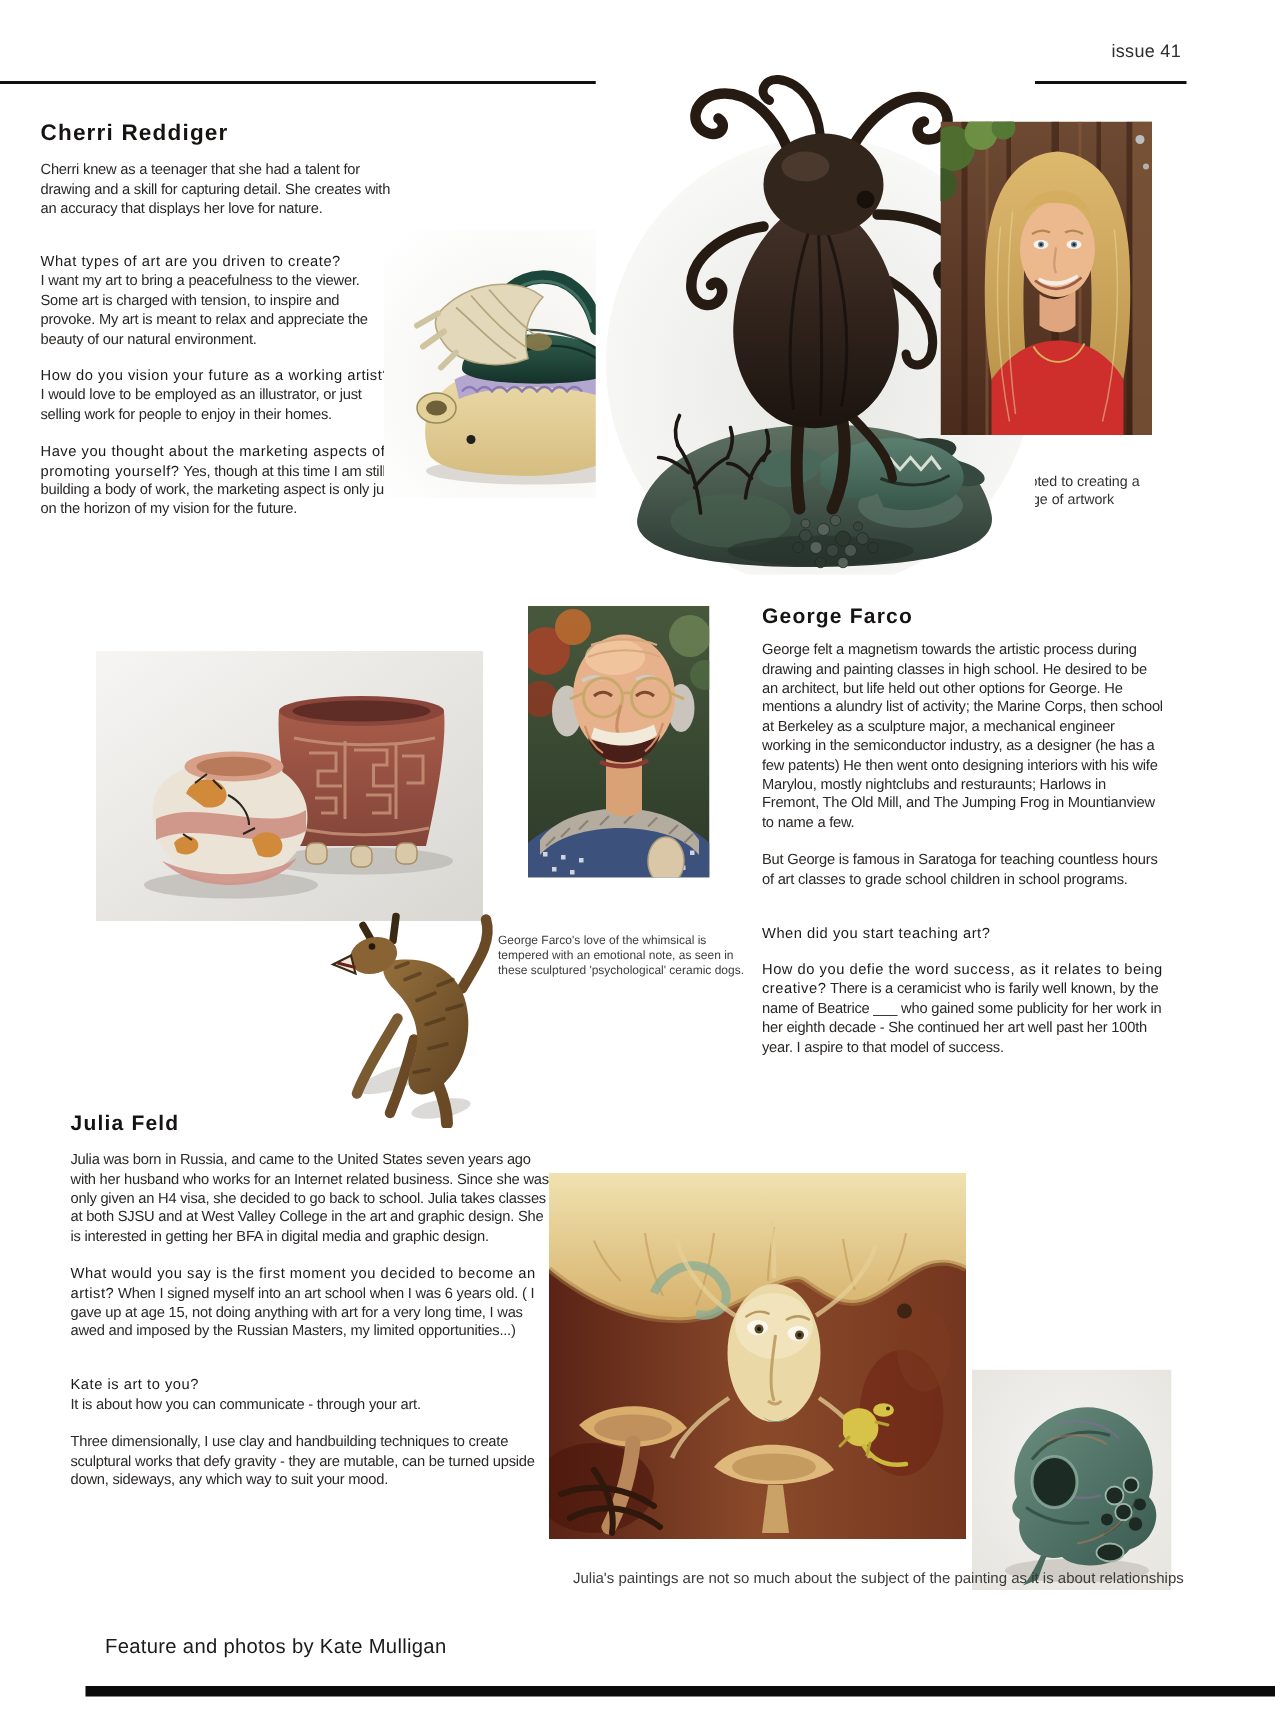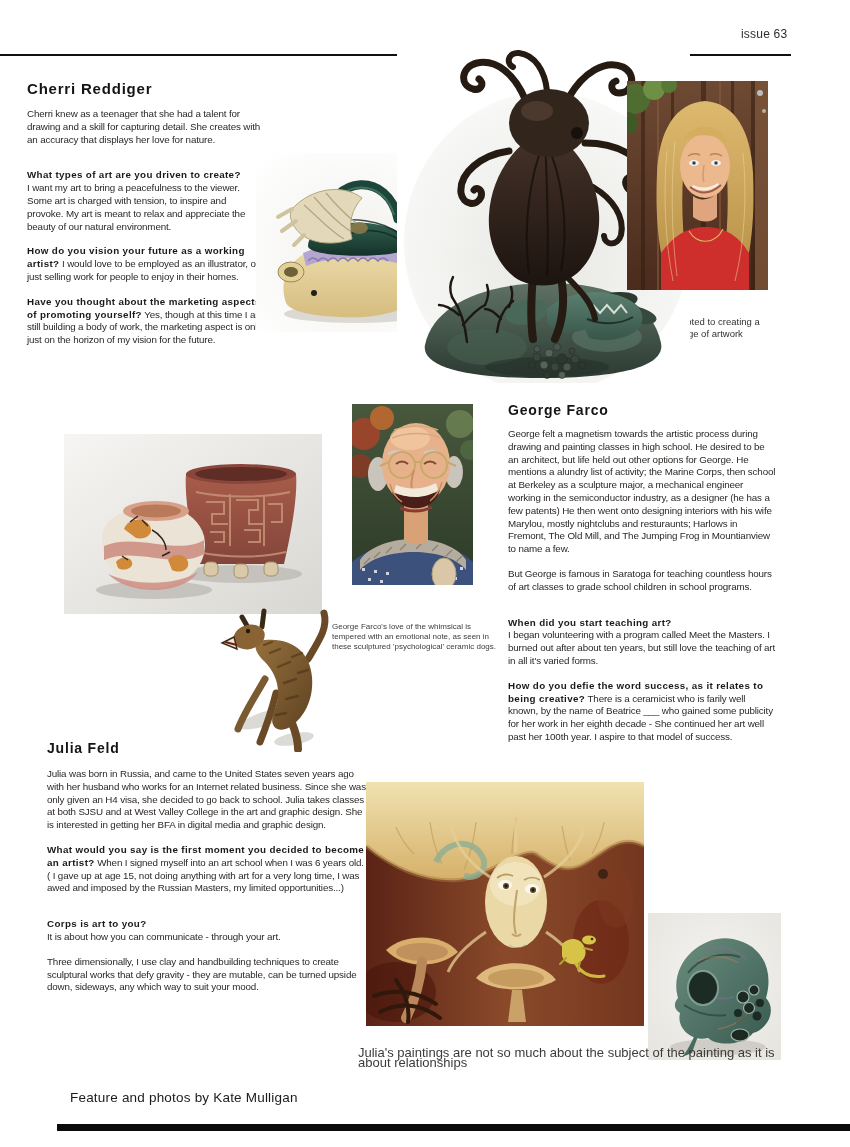--- a/index.html
+++ b/index.html
@@ -5,35 +5,35 @@
   html,body{margin:0;padding:0;background:#ffffff;}
   .page{position:relative;width:850px;height:1147px;background:#ffffff;overflow:hidden;
         font-family:"Liberation Sans",sans-serif;color:#262322;}
   .abs{position:absolute;}
   .rule-top{background:#101010;height:2px;}
   .rule-bottom{background:#0b0b0b;}
   .issue{font-size:12px;color:#2e2e2e;letter-spacing:.2px;}
   h2.name{font-size:15px;font-weight:bold;letter-spacing:.8px;margin:0;color:#161413;}
   .col{position:absolute;font-size:9.8px;line-height:12.8px;letter-spacing:-.15px;color:#2b2826;}
   .col p{margin:0 0 12px 0;}
-  .q{font-weight:bold;letter-spacing:.35px;color:#1c1a19;margin-top:23px;}
+  .q{font-weight:normal;letter-spacing:.35px;color:#1c1a19;margin-top:23px;}
   .q.block{display:block;}
   .gap-lg{margin-top:22px;}
   .caption{position:absolute;font-size:8px;line-height:10.2px;color:#3d3b39;letter-spacing:0;}
   .caption.big{font-size:9.5px;line-height:12px;color:#343230;}
   .byline{font-size:13.5px;color:#1c1b1a;letter-spacing:.2px;margin-left:28px;}
   .art{position:absolute;}
   .art svg{display:block;width:100%;height:100%;}
 </style>
 </head>
 <body>
 
 <div class="page">
 
-  <div class="abs issue" style="left:741px;top:27px;">issue 63</div>
+  <div class="abs issue" style="left:741px;top:27px;">issue 41</div>
   <div class="abs rule-top" style="left:0;top:54px;width:791px;"></div>
 
   <h2 class="abs name" style="left:27px;top:80px;">Cherri Reddiger</h2>
 
   <div class="col" style="left:27px;top:108px;width:237px;">
     <p>Cherri knew as a teenager that she had a talent for drawing and a skill for capturing detail.  She creates  with an accuracy that displays her love for nature.</p>
     <p><span class="q block">What types of art are you driven to create?</span><span class="a">I want my art to bring a peacefulness to the viewer. Some art is charged with tension, to inspire and provoke. My art is meant to relax and appreciate the beauty of our natural environment.</span></p>
     <p><span class="q">How do you vision your future as a working artist?</span> <span class="a">I would love to be employed as an illustrator, or just selling work for people to enjoy in their homes.</span></p>
     <p><span class="q">Have you thought about the marketing aspects of promoting yourself?</span> <span class="a">Yes, though at this time I am still building a body of work, the marketing aspect is only just on the horizon of my vision for the future.</span></p>
   </div>
@@ -314,21 +314,21 @@
       <path d="M48,104 C58,108 70,108 80,103" stroke="#8a3a32" stroke-width="3" fill="none"></path>
       <path d="M38,80 C40,88 44,94 50,98 M90,78 C88,86 84,92 78,97" stroke="#c98e66" stroke-width="1.4" fill="none"></path>
     </svg>
   </div>
 
   <h2 class="abs name" style="left:508px;top:402px;font-size:14px;">George Farco</h2>
 
   <div class="col" style="left:508px;top:428px;width:268px;">
     <p>George felt a magnetism towards the artistic process during drawing and painting classes in high school. He desired to be an architect, but life held out other options for George. He mentions a alundry list of activity; the Marine Corps, then school at Berkeley as a sculpture major,  a mechanical engineer working in the semiconductor industry, as a designer  (he has a few patents) He then went onto designing interiors with his wife Marylou, mostly nightclubs and resturaunts; Harlows in Fremont, The Old Mill, and The Jumping Frog in Mountianview to name a few.</p>
     <p>But George is famous in Saratoga for teaching countless hours of art classes to grade school children in school programs.</p>
-    <p><span class="q block">When did you start teaching art?</span><span class="a">I began volunteering  with a program called Meet the Masters. I burned out after about ten years, but still love the teaching of art in all it's varied forms.</span></p>
+    <p><span class="q block">When did you start teaching art?</span></p>
     <p><span class="q">How do you defie the word success, as it relates to being creative?</span> <span class="a">There is a ceramicist who is farily well known, by the name of Beatrice ___ who gained some publicity for her work in her eighth decade - She continued her art well past her 100th year.  I aspire to that model of success.</span></p>
   </div>
 
   <div class="art" style="left:220px;top:597px;width:115px;height:155px;">
     <svg viewBox="0 0 115 155">
       <defs>
         <linearGradient id="dogG" x1="0" y1="0" x2="1" y2="1">
             <stop offset="0%" stop-color="#96703c"></stop>
             <stop offset="100%" stop-color="#5e4222"></stop>
           </linearGradient>
@@ -352,21 +352,21 @@
     </svg>
   </div>
 
   <div class="caption" style="left:332px;top:622px;width:172px;">George Farco's love of the whimsical is tempered with an emotional note, as seen in these sculptured 'psychological' ceramic dogs.</div>
 
   <h2 class="abs name" style="left:47px;top:740px;font-size:14px;">Julia Feld</h2>
 
   <div class="col" style="left:47px;top:768px;width:322px;">
     <p>Julia was born in Russia, and came to the United States seven years ago with her husband who works for an Internet related business. Since she was only given an H4 visa, she decided to go back to school. Julia takes classes at both SJSU and at West Valley College in the art and graphic design. She is interested in getting her BFA in digital media and graphic design.</p>
     <p><span class="q">What would you say is the first moment you decided to become an artist?</span> <span class="a">When I signed myself into an art school when I was 6 years old. ( I gave up at age 15, not doing anything with art for a very long time, I was awed and imposed by the  Russian Masters,  my limited opportunities...)</span></p>
-    <p class="gap-lg"><span class="q block">Corps is art to you?</span><span class="a">It is about how you can communicate - through your art.</span></p>
+    <p class="gap-lg"><span class="q block">Kate is art to you?</span><span class="a">It is about how you can communicate - through your art.</span></p>
     <p>Three dimensionally, I use clay and handbuilding techniques to create sculptural works that defy gravity - they are mutable, can be turned upside down, sideways, any which way to suit your mood.</p>
   </div>
 
   <div class="art" style="left:366px;top:782px;width:278px;height:244px;">
     <svg viewBox="0 0 278 244">
       <defs>
         <linearGradient id="paintbg" x1="0" y1="0" x2="1" y2="0">
             <stop offset="0%" stop-color="#5a2316"></stop>
             <stop offset="50%" stop-color="#8a4a2a"></stop>
             <stop offset="100%" stop-color="#74361f"></stop>
@@ -472,18 +472,18 @@
           <circle cx="109" cy="103" r="4.5" fill="#1d2a24"></circle>
         <circle cx="95" cy="84" r="6" fill="none" stroke="#9ab5a8" stroke-width="1.2"></circle>
         <circle cx="106" cy="77" r="5" fill="none" stroke="#9ab5a8" stroke-width="1.2"></circle>
         <circle cx="101" cy="95" r="5.5" fill="none" stroke="#9ab5a8" stroke-width="1.2"></circle>
       </g>
       <ellipse cx="92" cy="122" rx="9" ry="6" fill="#1d2a24" stroke="#9ab5a8" stroke-width="1.2"></ellipse>
       <path d="M46,124 C42,132 38,140 34,144 L44,140 C46,134 48,128 50,124 Z" fill="#4a6a5e"></path>
     </svg>
   </div>
 
-  <div class="caption" style="left:358px;top:1048px;width:420px;font-size:13px;z-index:5;">Julia's paintings are not so much about the subject of the painting as it is about relationships</div>
+  <div class="caption" style="left:382px;top:1048px;width:420px;font-size:10px;z-index:5;">Julia's paintings are not so much about the subject of the painting as it is about relationships</div>
 
   <div class="abs byline" style="left:42px;top:1090px;">Feature and photos by Kate Mulligan</div>
   <div class="abs rule-bottom" style="left:57px;top:1124px;width:793px;height:7px;"></div>
 
 </div>
 
 </body></html>

